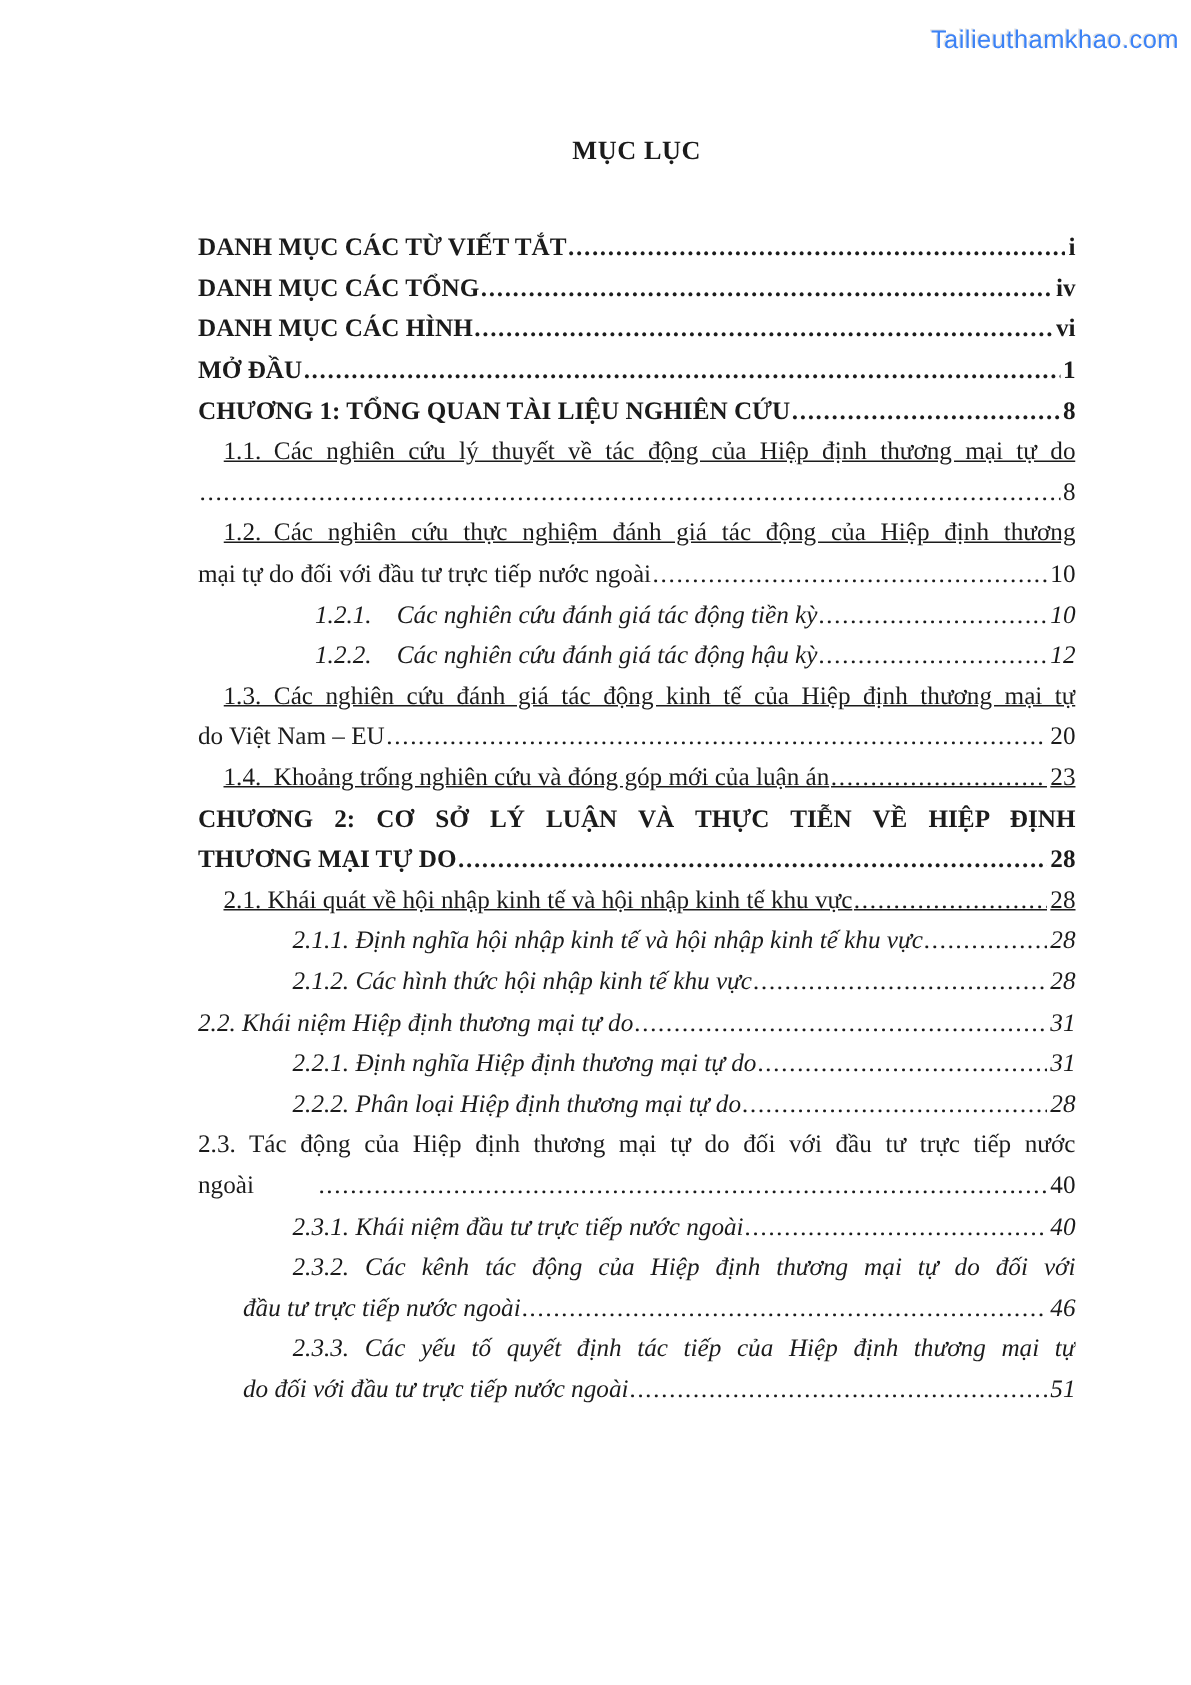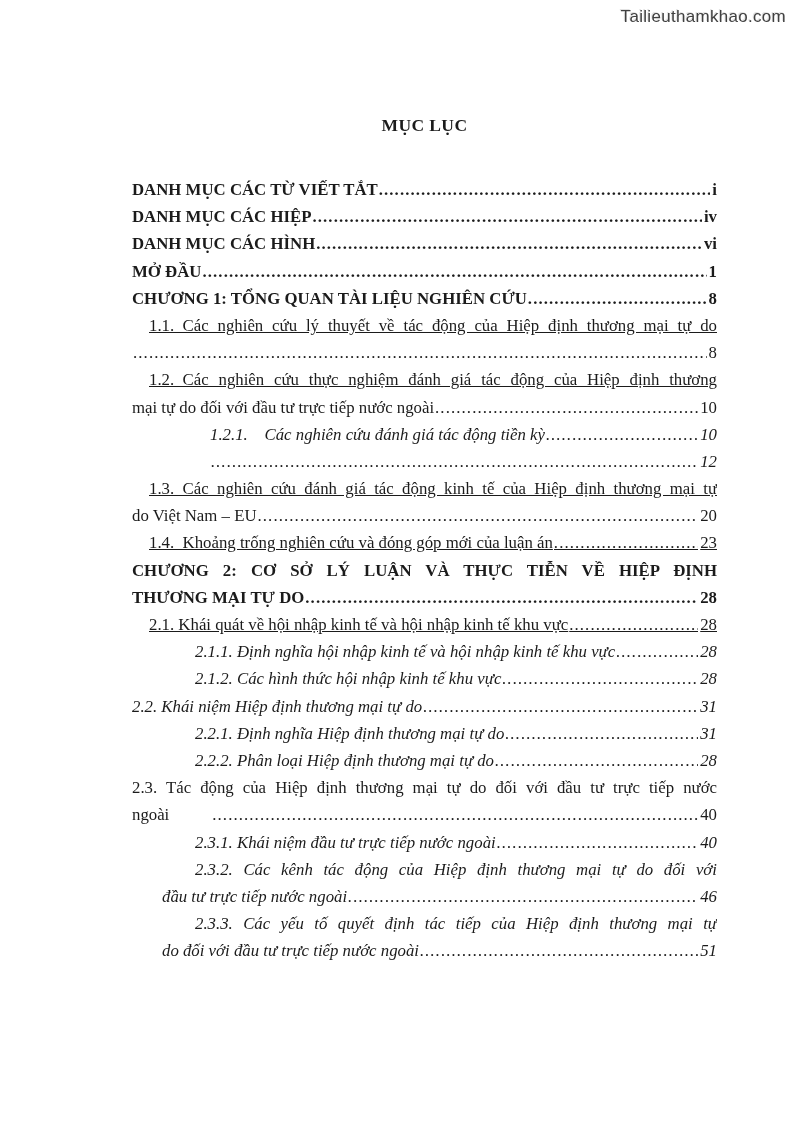--- a/index.html
+++ b/index.html
@@ -8,32 +8,32 @@
     background: #ffffff;
     font-family: "Liberation Serif", "DejaVu Serif", serif;
     color: #1b1b1b;
     overflow: hidden;
     position: relative;
   }
   .page { position: absolute; inset: 0; }
 
   .watermark {
     position: absolute;
-    top: 7px; right: 8px;
+    top: 17px; right: 8px;
     font-family: "Liberation Sans", "DejaVu Sans", sans-serif;
     font-size: 17px;
-    color: #404040;
+    color: #3b82f6;
     text-shadow: 1px 1px 0 #ffffff, -1px -1px 0 #e2e2e2;
     letter-spacing: 0.3px;
   }
 
   .content {
     margin-left: 132px;
     width: 585px;
-    padding-top: 114px;
+    padding-top: 89px;
   }
   .doc-title {
     margin: 0;
     font-size: 17.5px;
     font-weight: bold;
     text-align: center;
     line-height: 22px;
     letter-spacing: 0.4px;
   }
 
@@ -84,21 +84,21 @@
     <div class="toc" id="toc">
         <div class="entry bold">
           <div class="line row f0">
             <span class="txt">DANH MỤC CÁC TỪ VIẾT TẮT</span>
             <span class="lead">....................................................................................................................................................................................</span>
             <span class="pg">i</span>
           </div>
         </div>
         <div class="entry bold">
           <div class="line row f0">
-            <span class="txt">DANH MỤC CÁC HIỆP</span>
+            <span class="txt">DANH MỤC CÁC TỔNG</span>
             <span class="lead">....................................................................................................................................................................................</span>
             <span class="pg">iv</span>
           </div>
         </div>
         <div class="entry bold">
           <div class="line row f0">
             <span class="txt">DANH MỤC CÁC HÌNH</span>
             <span class="lead">....................................................................................................................................................................................</span>
             <span class="pg">vi</span>
           </div>
@@ -134,20 +134,21 @@
         </div>
         <div class="entry italic">
           <div class="line row f3">
             <span class="txt">1.2.1. Các nghiên cứu đánh giá tác động tiền kỳ</span>
             <span class="lead">....................................................................................................................................................................................</span>
             <span class="pg">10</span>
           </div>
         </div>
         <div class="entry italic">
           <div class="line row f3">
+            <span class="txt">1.2.2. Các nghiên cứu đánh giá tác động hậu kỳ</span>
             <span class="lead">....................................................................................................................................................................................</span>
             <span class="pg">12</span>
           </div>
         </div>
         <div class="entry normal">
           <div class="line jline f1">1.3. Các nghiên cứu đánh giá tác động kinh tế của Hiệp định thương mại tự</div>
           <div class="line row c0">
             <span class="txt">do Việt Nam – EU</span>
             <span class="lead">....................................................................................................................................................................................</span>
             <span class="pg">20</span>

